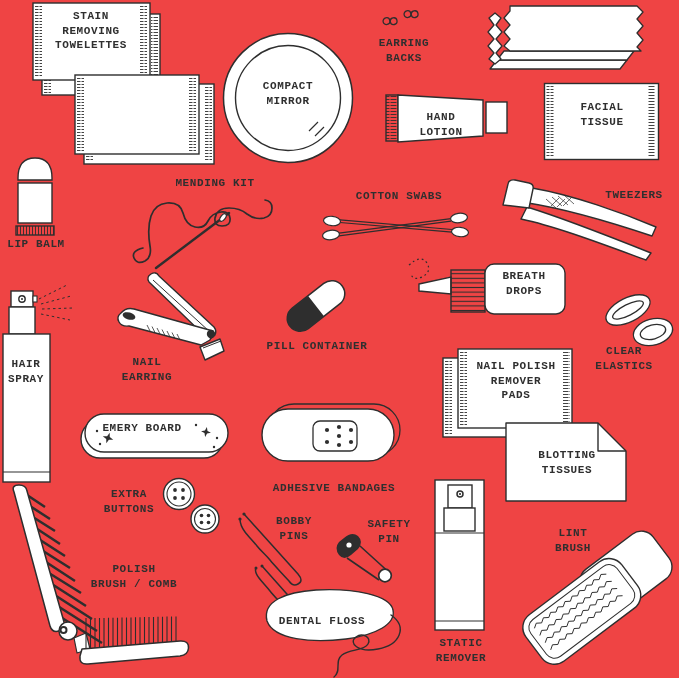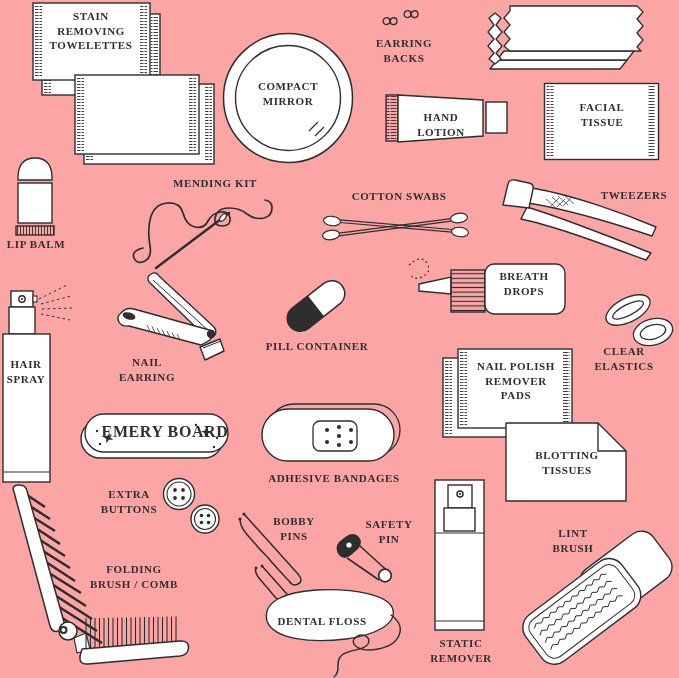--- a/index.html
+++ b/index.html
@@ -1,18 +1,18 @@
 <!DOCTYPE html>
 <html><head>
 <meta charset="utf-8">
 <style>
   html,body { margin:0; padding:0; background:#fff; }
   .canvas {
-    position:relative; width:679px; height:678px; background:#fca5a5;
-    overflow:hidden; font-family:Liberation Serif, serif;
+    position:relative; width:679px; height:678px; background:#ef4444;
+    overflow:hidden; font-family:Liberation Mono, monospace;
   }
   svg.illus { position:absolute; display:block; }
   .item-label {
     position:absolute; transform:translateX(-50%);
     text-align:center; white-space:pre-line;
     font-size:11px; font-weight:700; letter-spacing:.6px;
     line-height:1.32; color:#2f2f2f;
   }
 </style>
 </head>
@@ -314,29 +314,29 @@
   <div class="item-label" style="left:317px;top:339px">PILL CONTAINER</div>
   <div class="item-label" style="left:524px;top:269px">BREATH
 DROPS</div>
   <div class="item-label" style="left:624px;top:344px">CLEAR
 ELASTICS</div>
   <div class="item-label" style="left:516px;top:359px">NAIL POLISH
 REMOVER
 PADS</div>
   <div class="item-label" style="left:567px;top:448px">BLOTTING
 TISSUES</div>
-  <div class="item-label" style="left:165px;top:421px;font-size:16px">EMERY BOARD</div>
-  <div class="item-label" style="left:334px;top:471px">ADHESIVE BANDAGES</div>
+  <div class="item-label" style="left:142px;top:421px;font-size:11px">EMERY BOARD</div>
+  <div class="item-label" style="left:334px;top:481px">ADHESIVE BANDAGES</div>
   <div class="item-label" style="left:129px;top:487px">EXTRA
 BUTTONS</div>
   <div class="item-label" style="left:294px;top:514px">BOBBY
 PINS</div>
   <div class="item-label" style="left:389px;top:517px">SAFETY
 PIN</div>
-  <div class="item-label" style="left:134px;top:562px">FOLDING
+  <div class="item-label" style="left:134px;top:562px">POLISH
 BRUSH / COMB</div>
   <div class="item-label" style="left:322px;top:614px">DENTAL FLOSS</div>
   <div class="item-label" style="left:461px;top:636px">STATIC
 REMOVER</div>
   <div class="item-label" style="left:573px;top:526px">LINT
 BRUSH</div>
 
 </div>
 
 </body></html>

